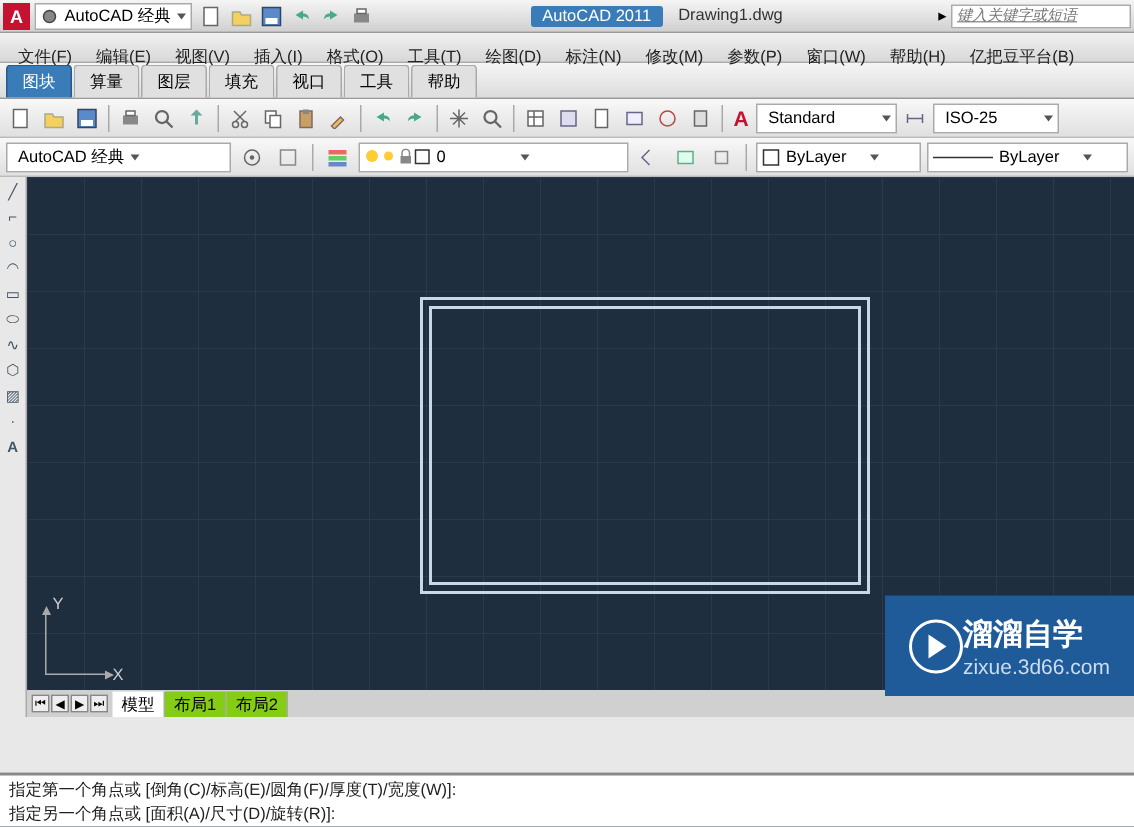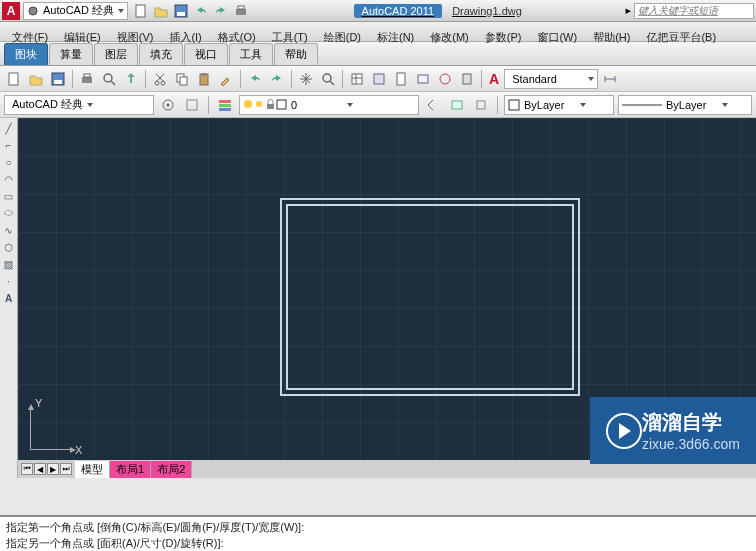--- a/index.html
+++ b/index.html
@@ -2,21 +2,21 @@
 <html><head>
 <meta charset="utf-8">
 <style>
 * { margin: 0; padding: 0; box-sizing: border-box; font-family: "Microsoft YaHei", SimSun, Arial, sans-serif; font-size: 11px; }
 body { width: 756px; height: 551px; background: #e8e8e8; overflow: hidden; position: relative; }
 
 .titlebar { height: 22px; background: linear-gradient(#f5f5f5, #d0d0d0); display: flex; align-items: center; padding: 0 2px; border-bottom: 1px solid #999; }
 .app-icon { width: 18px; height: 18px; background: #c41230; color: white; display: flex; align-items: center; justify-content: center; font-weight: bold; font-size: 12px; margin-right: 3px; }
 .qat { display: flex; align-items: center; gap: 2px; margin-left: 4px; }
 .qat-item { width: 18px; height: 18px; display: flex; align-items: center; justify-content: center; cursor: pointer; }
-.title-center { flex: 1; display: flex; justify-content: center; align-items: center; gap: 10px; text-decoration: underline; }
+.title-center { flex: 1; display: flex; justify-content: center; gap: 10px; }
 .title-app { background: #3a7cb8; color: white; padding: 1px 8px; border-radius: 2px; }
 .title-doc { color: #333; }
 .search-box { width: 120px; height: 16px; border: 1px solid #aaa; background: white; padding: 0 3px; font-style: italic; color: #999; font-size: 10px; text-decoration: underline; }
 .chevron-down { width: 0; height: 0; border-left: 3px solid transparent; border-right: 3px solid transparent; border-top: 4px solid #555; display: inline-block; }
 
 .menubar { height: 20px; background: linear-gradient(#f0f0f0, #d8d8d8); display: flex; align-items: center; padding: 0 4px; gap: 0; border-bottom: 1px solid #aaa; }
 .menu-item { padding: 2px 8px; cursor: pointer; color: #222; margin-top: 12px; }
 
 .tabbar { height: 24px; background: linear-gradient(#f5f5f5, #dcdcdc); display: flex; align-items: flex-end; border-bottom: 1px solid #999; padding-left: 4px; }
 .tab { padding: 3px 10px; border: 1px solid #aaa; border-bottom: none; background: #e0e0e0; margin-right: 1px; cursor: pointer; border-radius: 3px 3px 0 0; font-size: 11px; }
@@ -42,21 +42,21 @@
 .ucs-x { height: 1px; width: 40px; background: #aaa; position: absolute; left: 0; bottom: 0;}
 .ucs-ly { position: absolute; left: 5px; bottom: 41px; color: #ccc; font-size: 11px; }
 .ucs-lx { position: absolute; left: 45px; bottom: -6px; color: #ccc; font-size: 11px; }
 .arrowhead { width:0; height:0; position:absolute; }
 .ah-y { border-left:3px solid transparent; border-right:3px solid transparent; border-bottom:6px solid #aaa; left:-2.5px; top:-6px;}
 .ah-x { border-top:3px solid transparent; border-bottom:3px solid transparent; border-left:6px solid #aaa; left:40px; bottom:-2.5px;}
 
 .canvas-tabs { position: absolute; bottom: 0; left: 0; right: 0; height: 18px; background: #d0d0d0; display: flex; align-items: center; gap: 0; font-size: 10px; }
 .ctab-nav { display:flex; gap:1px; padding:0 3px; }
 .ctab-navbtn { width:12px; height:12px; border:1px solid #888; background:#eee; font-size:8px; display:flex; align-items:center; justify-content:center; cursor:pointer; }
-.ctab { padding: 1px 6px; background: #ec4899; border-right: 1px solid #aaa; cursor: pointer; }
+.ctab { padding: 1px 6px; background: #84cc16; border-right: 1px solid #aaa; cursor: pointer; }
 .ctab.active { background: white; }
 
 .watermark { position: absolute; right: 0; bottom: 14px; background: #1f5a99; color: white; padding: 12px 16px; display: flex; align-items: center; }
 .wm-icon { width: 36px; height: 36px; border: 2px solid white; border-radius: 50%; display: flex; align-items: center; justify-content: center; }
 .wm-play { width:0; height:0; border-top:8px solid transparent; border-bottom:8px solid transparent; border-left:12px solid white; margin-left:3px; }
 .wm-text { font-size: 20px; font-weight: bold; }
 .wm-sub { font-size: 14px; color: #cde; }
 
 .cmdarea { position: absolute; left: 0; right: 0; bottom: 0; height: 36px; background: white; border-top: 2px solid #888; padding: 2px 6px; font-family: SimSun, monospace; font-size: 12px; }
 .cmdline { line-height: 16px; color: #222; }
@@ -266,20 +266,24 @@
       <span class="tdrop-label" style="min-width:80px;">Standard</span>
       <span class="chevron-down"></span>
     </div>
   <div class="tbtn">
       <svg width="14" height="14">
         <line x1="2" y1="7" x2="12" y2="7" stroke="#668"></line>
         <line x1="2" y1="4" x2="2" y2="10" stroke="#668"></line>
         <line x1="12" y1="4" x2="12" y2="10" stroke="#668"></line>
       </svg>
     </div>
+  <div class="tdrop">
+      <span class="tdrop-label" style="min-width:70px;">ISO-25</span>
+      <span class="chevron-down"></span>
+    </div>
 </div>
 
 <div class="toolbar2">
   <div class="tdrop" style="width:150px;">
       <span class="tdrop-label">AutoCAD 经典</span>
       <span class="chevron-down"></span>
     </div>
   <div class="tbtn">
       <svg width="14" height="14">
         <circle cx="7" cy="7" r="5" fill="none" stroke="#666"></circle>

